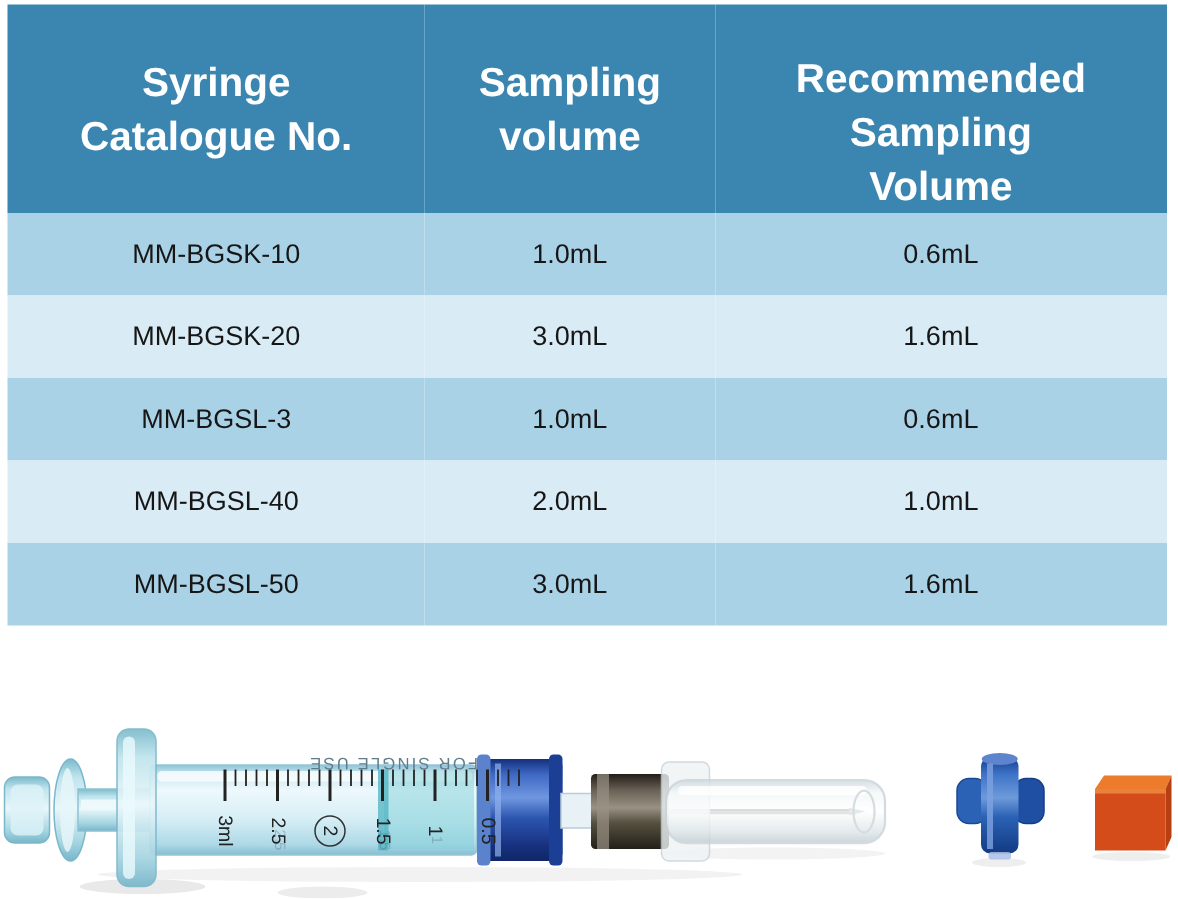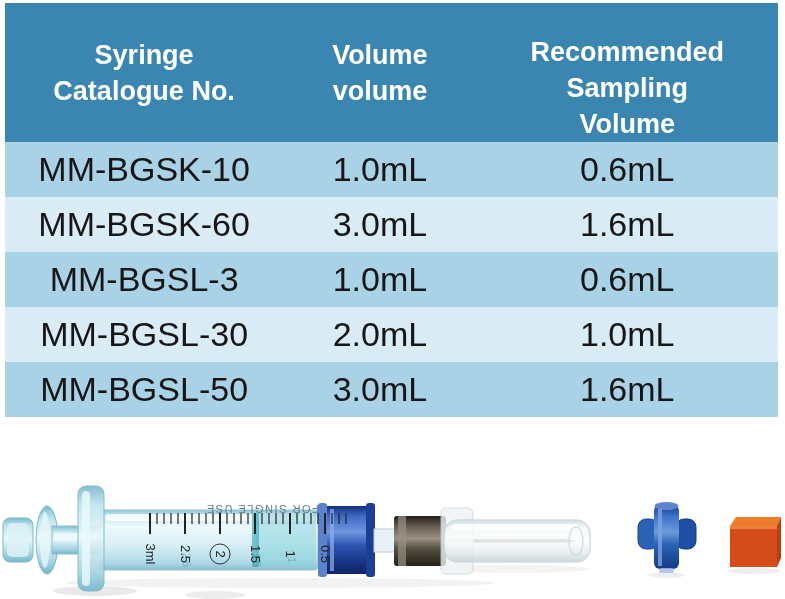--- a/index.html
+++ b/index.html
@@ -23,21 +23,21 @@
     font-size: 27px; font-weight: bold; line-height: 36px;
     text-align: center; vertical-align: middle;
     padding: 0;
   }
   .hw { margin: 0 auto; }
   .hw1 { max-width: 212px; }
   .hw2 { max-width: 132px; }
   .hw3 { max-width: 200px; margin-top: 31px; }
   table.spec tbody td {
     height: 55px;
-    font-size: 34px; color: #161616;
+    font-size: 18px; color: #161616;
     text-align: center; vertical-align: middle;
     padding: 0;
   }
   table.spec tbody tr:nth-child(odd)  { background: #aad2e6; }
   table.spec tbody tr:nth-child(even) { background: #d9ebf5; }
 
   
   .photo { position: absolute; left: 0; top: 459px; width: 785px; height: 140px; }
 </style>
 </head>
@@ -50,45 +50,45 @@
       <col style="width:36%">
         <col style="width:25%">
         <col style="width:39%">
     </colgroup>
     <thead>
       <tr>
         <th>
             <div class="hw hw1">Syringe Catalogue No.</div>
           </th>
         <th>
-            <div class="hw hw2">Volume volume</div>
+            <div class="hw hw2">Sampling volume</div>
           </th>
         <th>
             <div class="hw hw3">Recommended Sampling Volume</div>
           </th>
       </tr>
     </thead>
     <tbody>
       <tr>
         <td>MM-BGSK-10</td>
         <td>1.0mL</td>
         <td>0.6mL</td>
       </tr>
       <tr>
-        <td>MM-BGSK-60</td>
+        <td>MM-BGSK-20</td>
         <td>3.0mL</td>
         <td>1.6mL</td>
       </tr>
       <tr>
         <td>MM-BGSL-3</td>
         <td>1.0mL</td>
         <td>0.6mL</td>
       </tr>
       <tr>
-        <td>MM-BGSL-30</td>
+        <td>MM-BGSL-40</td>
         <td>2.0mL</td>
         <td>1.0mL</td>
       </tr>
       <tr>
         <td>MM-BGSL-50</td>
         <td>3.0mL</td>
         <td>1.6mL</td>
       </tr>
     </tbody>
   </table>

